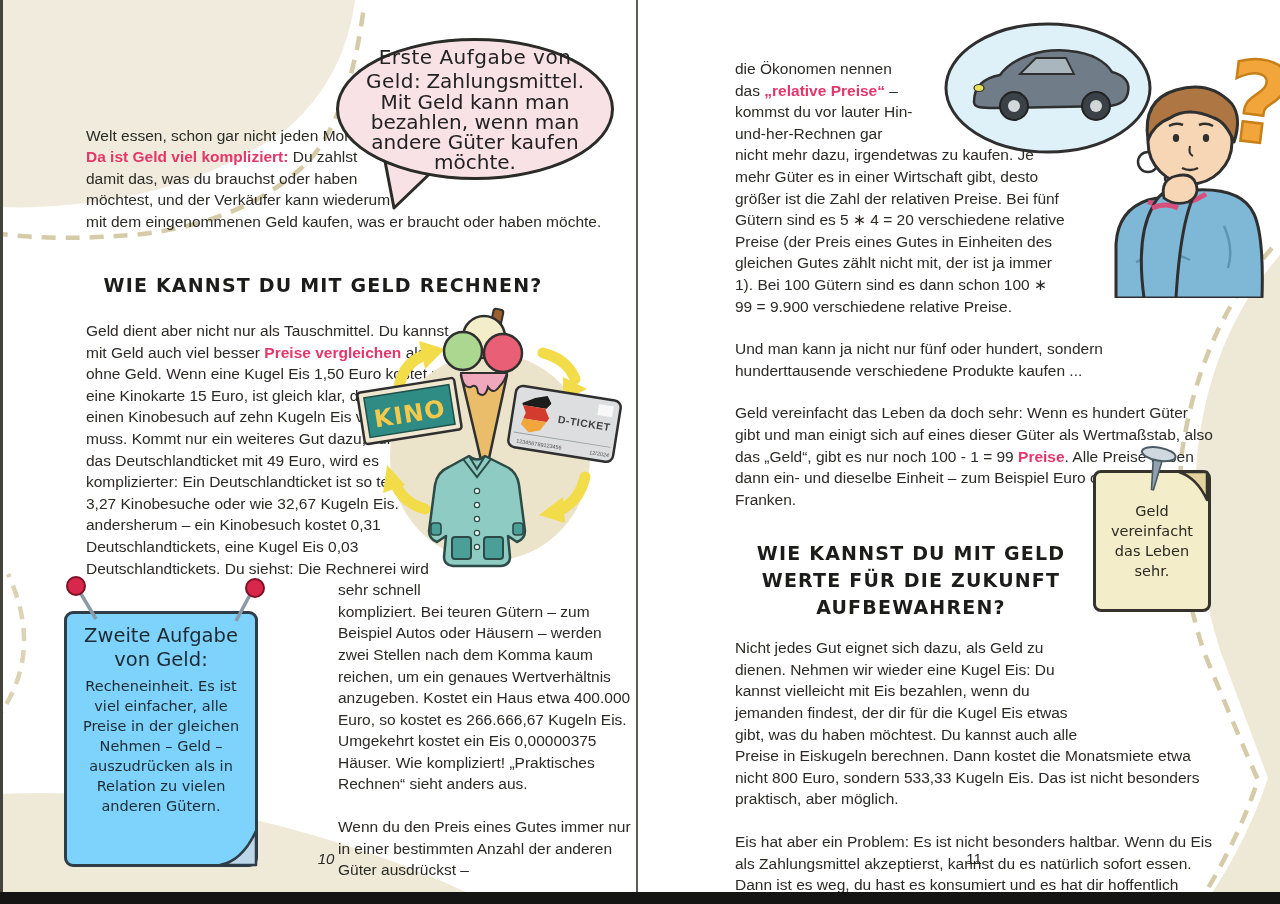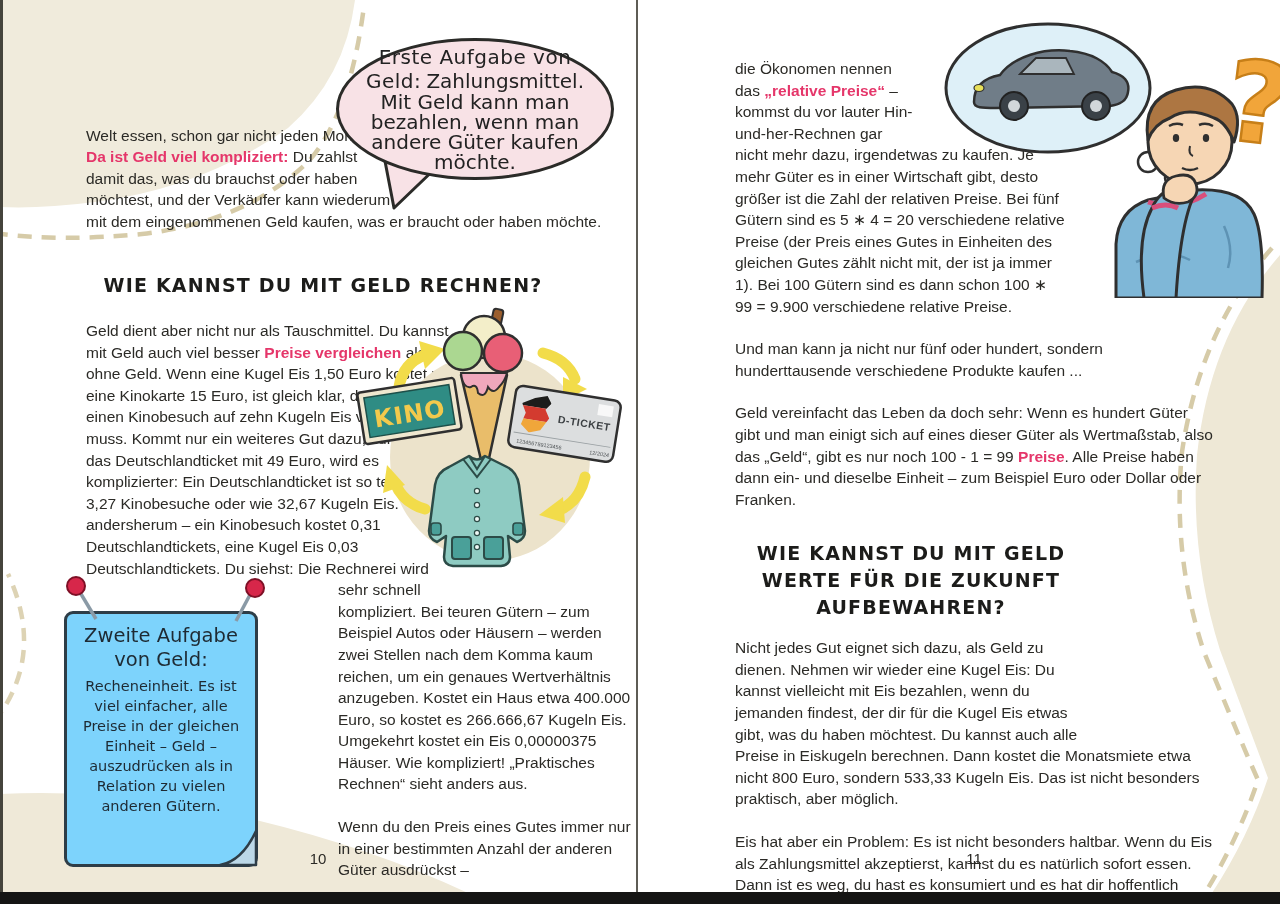--- a/index.html
+++ b/index.html
@@ -165,30 +165,30 @@
     </span><span>Geld dient aber nicht nur als Tauschmittel. Du kannst mit Geld auch viel besser </span><span class="accent">Preise vergleichen</span><span> als ohne Geld. Wenn eine Kugel Eis 1,50 Euro kostet und eine Kinokarte 15 Euro, ist gleich klar, dass man für einen Kinobesuch auf zehn Kugeln Eis verzichten muss. Kommt nur ein weiteres Gut dazu, zum Beispiel das Deutschlandticket mit 49 Euro, wird es komplizierter: Ein Deutschlandticket ist so teuer wie 3,27 Kinobesuche oder wie 32,67 Kugeln Eis. Oder – andersherum – ein Kinobesuch kostet 0,31 Deutschlandtickets, eine Kugel Eis 0,03 Deutschlandtickets. Du siehst: Die </span><span class="fl-l note-wrap-l">
 
       <svg class="abs" style="left:-30px;top:-12px;z-index:3;" width="230" height="60" viewBox="0 0 230 60">
         <line x1="22" y1="16" x2="40" y2="46" stroke="#8a9aa6" stroke-width="3.5"></line>
         <circle cx="20" cy="13" r="9" fill="#d7274a" stroke="#7e1026" stroke-width="2"></circle>
         <line x1="196" y1="18" x2="180" y2="48" stroke="#8a9aa6" stroke-width="3.5"></line>
         <circle cx="199" cy="15" r="9" fill="#d7274a" stroke="#7e1026" stroke-width="2"></circle>
       </svg>
       <span class="note-l hand" style="display:block;">
         <span class="note-l-title" style="display:block;">Zweite Aufgabe von Geld:</span>
-        <span class="note-l-body" style="display:block;">Recheneinheit. Es ist viel einfacher, alle Preise in der gleichen Einheit – Geld – auszudrücken als in Relation zu vielen anderen Gütern.</span>
+        <span class="note-l-body" style="display:block;">Recheneinheit. Es ist viel einfacher, alle Preise in der gleichen Nehmen – Geld – auszudrücken als in Relation zu vielen anderen Gütern.</span>
         <svg style="position:absolute;right:-3px;bottom:-3px;" width="40" height="40" viewBox="0 0 40 40">
           <path d="M2,38 Q24,34 38,4 L38,38 Z" fill="#bcd8e8" stroke="#2e3d47" stroke-width="2.5" stroke-linejoin="round"></path>
         </svg>
       </span>
     </span><span>Rechnerei wird sehr schnell kompliziert. Bei teuren Gütern – zum Beispiel Autos oder Häusern – werden zwei Stellen nach dem Komma kaum reichen, um ein genaues Wertverhältnis anzugeben. Kostet ein Haus etwa 400.000 Euro, so kostet es 266.666,67 Kugeln Eis. Umgekehrt kostet ein Eis 0,00000375 Häuser. Wie kompliziert! „Praktisches Rechnen“ sieht anders aus.</span>
     <p class="p-block mt">Wenn du den Preis eines Gutes immer nur in einer bestimmten Anzahl der anderen Güter ausdrückst  –</p>
   </div>
 
-  <div class="abs pagenum" style="left:296px;top:850px;width:44px;">10</div>
+  <div class="abs pagenum" style="left:304px;top:850px;width:44px;font-style:italic;">10</div>
 </div>
 
 <div class="abs" style="left:637px;top:0;width:643px;height:892px;z-index:1;">
 
   <svg class="abs boy-svg" style="left:301px;top:12px;" width="346" height="286" viewBox="0 0 346 286">
 
     <ellipse cx="110" cy="76" rx="102" ry="64" fill="#def0f8" stroke="#2f2f2f" stroke-width="3"></ellipse>
     <g transform="translate(26,24)">
       <path d="M10,66 C10,50 20,42 36,39 C50,20 80,12 106,15 C128,17 142,26 148,36 C160,39 166,46 164,56 C163,64 156,69 146,70 L32,72 C18,72 10,72 10,66 Z" fill="#707d88" stroke="#2f2f2f" stroke-width="2.5"></path>
       <polygon points="56,38 72,22 102,22 110,38" fill="#aab6bd" stroke="#2f2f2f" stroke-width="1.8"></polygon>
@@ -229,15 +229,29 @@
     <p class="p-block mt">Und man kann ja nicht nur fünf oder hundert, sondern hunderttausende verschiedene Produkte kaufen ...</p>
     <p class="p-block mt"><span>Geld vereinfacht das Leben da doch sehr: Wenn es hundert Güter gibt und man einigt sich auf eines dieser Güter als Wertmaßstab, also das „Geld“, gibt es nur noch 100 - 1 = 99 </span><span class="accent">Preise</span><span>. Alle Preise haben dann ein- und dieselbe Einheit – zum Beispiel Euro oder Dollar oder Franken.</span></p>
     <div class="mt" style="margin-top:30px;">
       <span class="fl-r spacer-note-r"></span>
       <div class="heading" style="margin-bottom:16px;text-align:center;">WIE KANNST DU MIT GELD WERTE FÜR DIE ZUKUNFT AUFBEWAHREN?</div>
       <span>Nicht jedes Gut eignet sich dazu, als Geld zu dienen. Nehmen wir wieder eine Kugel Eis: Du kannst vielleicht mit Eis bezahlen, wenn du jemanden findest, der dir für die Kugel Eis etwas gibt, was du haben möchtest. Du kannst auch alle Preise in Eiskugeln berechnen. Dann kostet die Monatsmiete etwa nicht 800 Euro, sondern 533,33 Kugeln Eis. Das ist nicht besonders praktisch, aber möglich.</span>
     </div>
     <p class="p-block mt">Eis hat aber ein Problem: Es ist nicht besonders haltbar. Wenn du Eis als Zahlungsmittel akzeptierst, kannst du es natürlich sofort essen. Dann ist es weg, du hast es konsumiert und es hat dir hoffentlich geschmeckt. Wenn du nun gerade keine Lust auf Eis hast oder du bekommst 533,33 Kugeln Eis von deinem Mieter, musst du es irgendwie aufheben. Das geht nur in der Kühltruhe,</p>
   </div>
 
+  <div class="abs note-r-wrap" style="left:452px;top:444px;">
+    <svg class="abs" style="left:40px;top:0;z-index:3;" width="56" height="52" viewBox="0 0 56 52">
+      <g transform="rotate(10 28 20)">
+        <polygon points="23,12 33,12 29,46 27,46" fill="#8fa2ad" stroke="#4a5a64" stroke-width="1.6"></polygon>
+        <ellipse cx="28" cy="10" rx="17" ry="6.5" fill="#cfd8de" stroke="#4a5a64" stroke-width="2"></ellipse>
+      </g>
+    </svg>
+    <div class="note-r hand">
+      <span class="note-r-text">Geld vereinfacht das Leben sehr.</span>
+      <svg style="position:absolute;right:-3px;top:-3px;" width="34" height="34" viewBox="0 0 34 34">
+        <path d="M2,2 Q20,8 30,30 L30,2 Z" fill="#e2d39f" stroke="#35332b" stroke-width="2.5" stroke-linejoin="round"></path>
+      </svg>
+    </div>
+  </div>
 
   <div class="abs pagenum" style="left:315px;top:850px;width:44px;">11</div>
 </div>
 
 </body></html>

